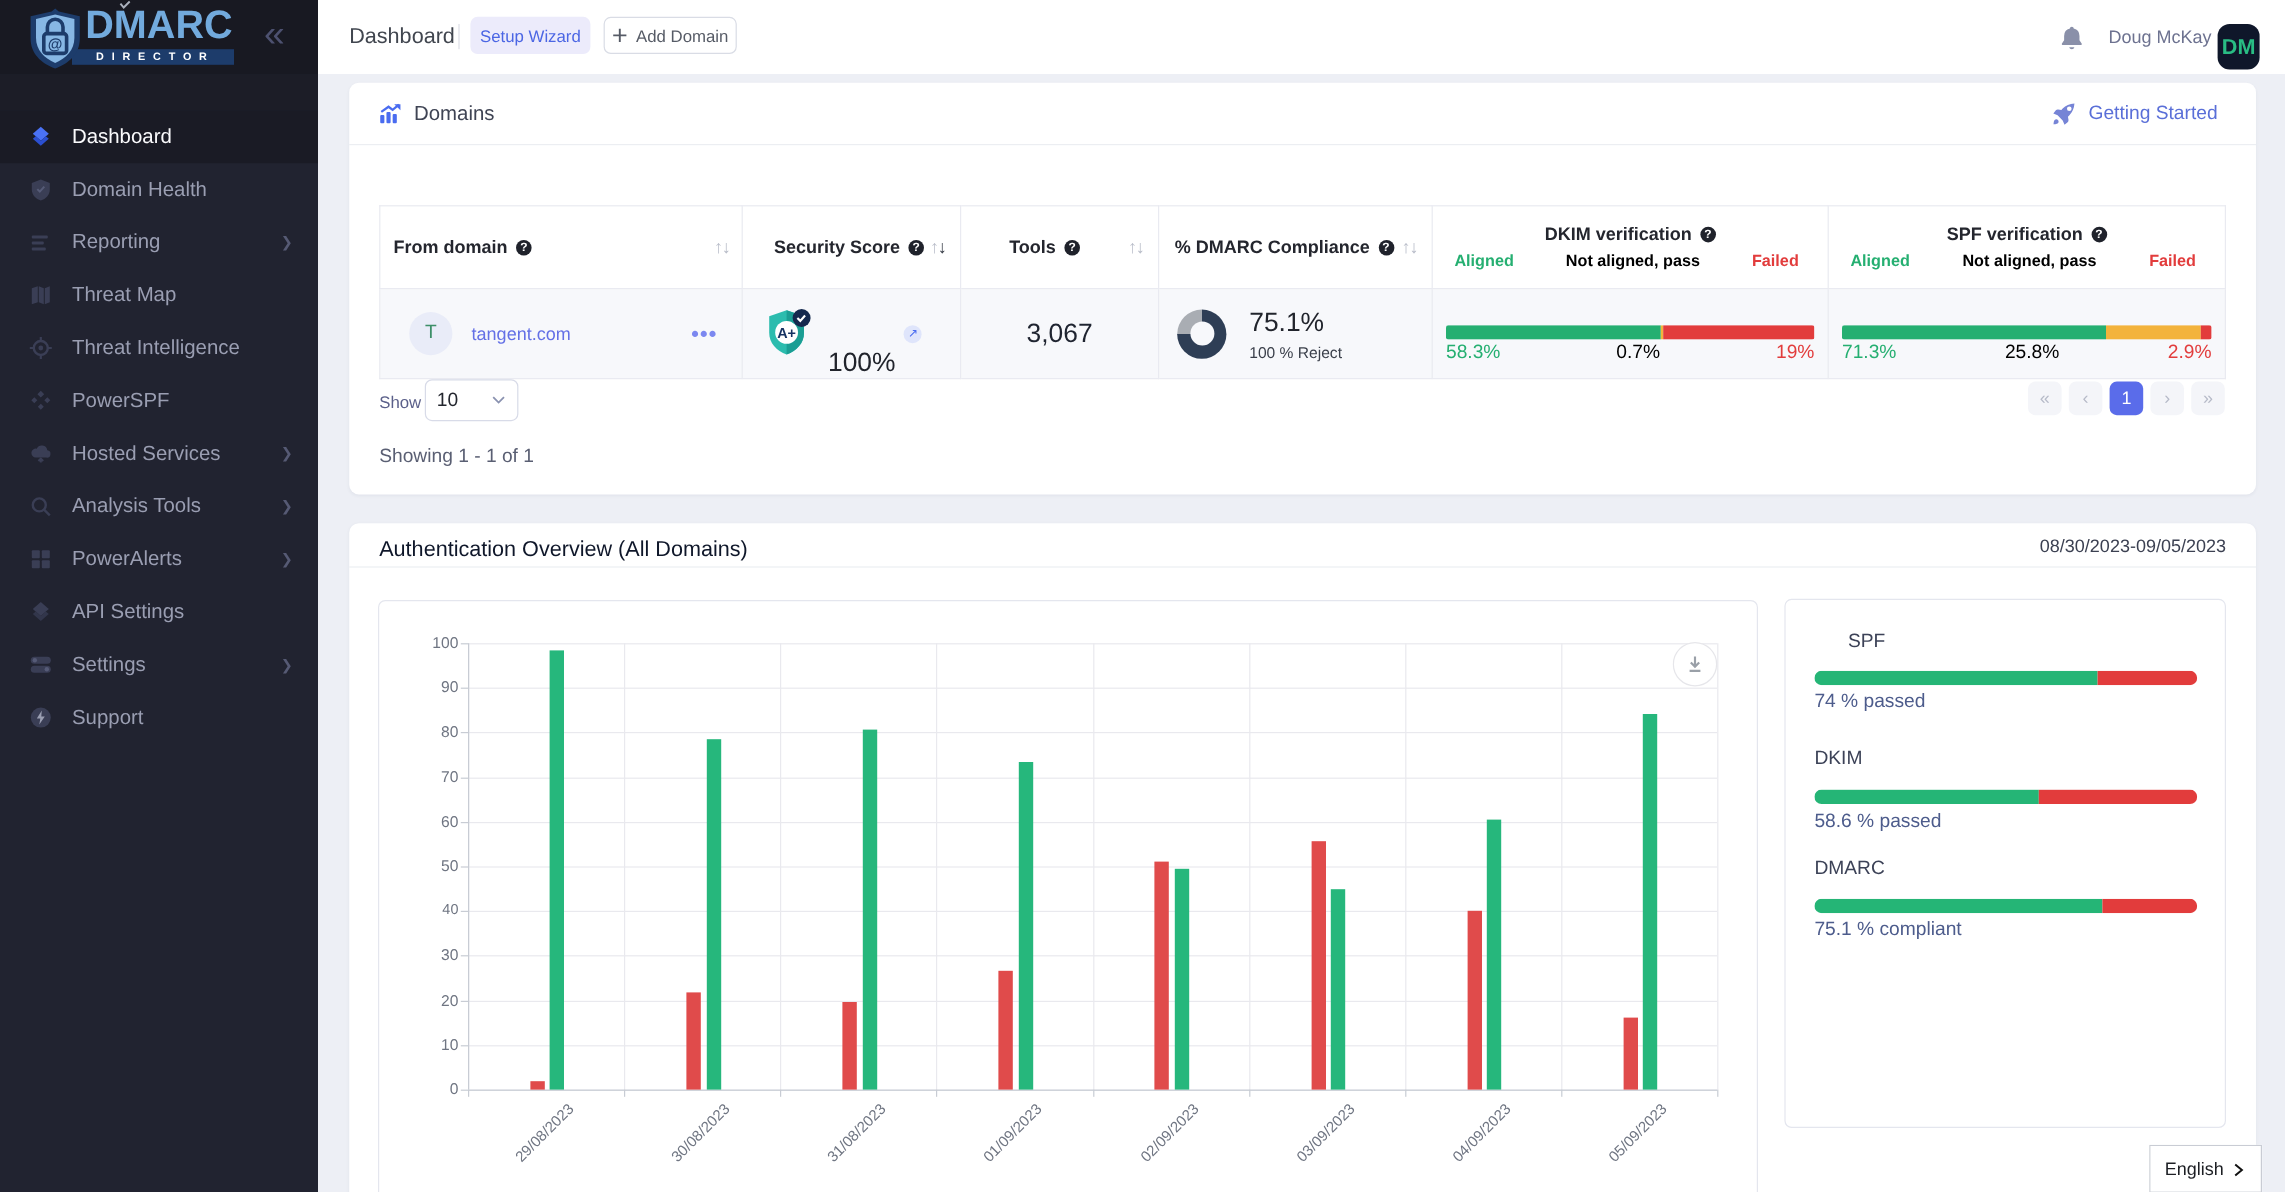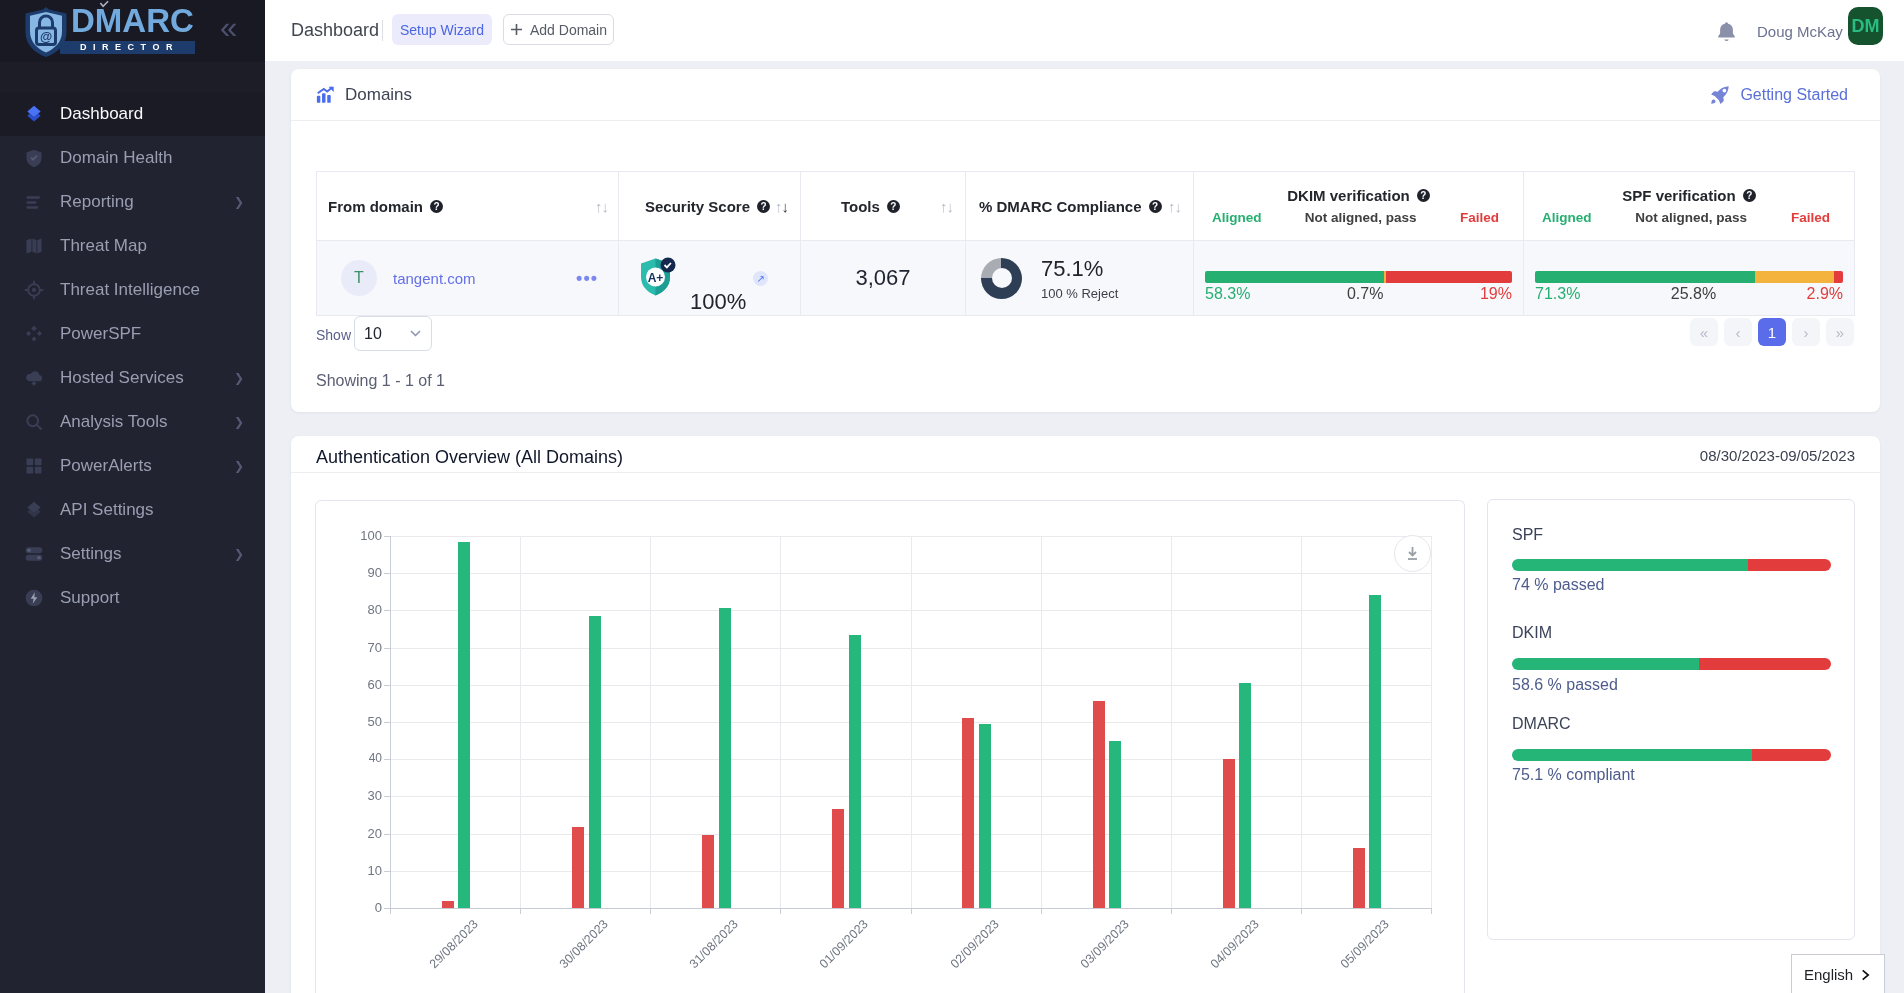--- a/index.html
+++ b/index.html
@@ -16,21 +16,21 @@
 .mitem .chev { position:absolute; right:21px; color:#565a74; font-size:12px; }
 
 #topbar { position:fixed; left:265px; top:0; width:1639px; height:61px; background:#fff; z-index:40; }
 #pagetitle { position:absolute; left:26px; top:20px; font-size:18px; color:#41464f; }
 #tdivider { position:absolute; left:117px; top:20px; width:1px; height:21px; background:#dcdee6; }
 .btn { position:absolute; top:14px; height:31px; border-radius:6px; font-size:14px; font-weight:bold; display:flex; align-items:center; justify-content:center; }
 #setupw { left:127px; width:100px; background:#ecebfb; color:#4b66e4; font-weight:normal; }
 #adddom { left:238px; width:111px; background:#fff; border:1px solid #d9dce5; color:#565b66; font-weight:normal; }
 #bell { position:absolute; left:1452px; top:21px; }
 #username { position:absolute; left:1492px; top:23px; font-size:15px; color:#6d7290; }
-#avatar { position:absolute; left:1583px; top:7px; width:35px; height:38px; border-radius:10px; background:#14532d; color:#29bd84; font-size:18px; font-weight:bold; display:flex; align-items:center; justify-content:center; }
+#avatar { position:absolute; left:1583px; top:20px; width:35px; height:38px; border-radius:10px; background:#0f172a; color:#29bd84; font-size:18px; font-weight:bold; display:flex; align-items:center; justify-content:center; }
 
 
 .card { position:absolute; background:#fff; border-radius:8px; box-shadow:0 1px 3px rgba(40,50,80,.06); }
 #card1 { left:291px; top:69px; width:1589px; height:343px; }
 #card2 { left:291px; top:436px; width:1589px; height:600px; border-bottom-left-radius:0; border-bottom-right-radius:0; }
 .cardhead { position:absolute; left:0; top:0; width:100%; border-bottom:1px solid #eceef2; }
 #card1 .cardhead { height:52px; }
 #card2 .cardhead { height:37px; }
 #domhead { position:absolute; left:25px; top:16px; display:flex; align-items:center; font-size:17px; color:#3f4454; }
 #gstart { position:absolute; right:32px; top:15px; display:flex; align-items:center; font-size:16px; color:#5a6fd8; }
@@ -41,21 +41,21 @@
 #tblwrap { position:absolute; left:25px; top:102px; width:1538px; }
 table { border-collapse:collapse; width:1538px; table-layout:fixed; }
 td,th { border:1px solid #e9eaf1; vertical-align:middle; }
 th { height:69px; background:#fff; font-size:15px; color:#24262e; font-weight:bold; }
 td { height:72px; background:#f7f8fb; }
 .hflex { display:flex; align-items:center; }
 .qm { display:inline-flex; width:13px; height:13px; border-radius:50%; background:#1f222b; color:#fff; font-size:10px; font-weight:bold; align-items:center; justify-content:center; margin-left:7px; }
 .sorts { color:#b9bdc9; font-size:15px; letter-spacing:-1px; }
 .sub { font-size:13.5px; font-weight:bold; }
 .barcell { vertical-align:top; }
-.g { color:#25af71; } .y { color:#404040; } .r { color:#e23c3c; }
+.g { color:#25af71; } .y { color:#000000; } .r { color:#e23c3c; }
 
 
 #chartbox { position:absolute; left:24px; top:64px; width:1150px; height:536px; border:1px solid #e4e6ee; border-radius:6px; border-bottom:none; }
 #rightbox { position:absolute; left:1196px; top:63px; width:368px; height:441px; border:1px solid #e4e6ee; border-radius:6px; }
 .gl { position:absolute; background:#e9e9ee; }
 .bar { position:absolute; }
 .pbar { position:absolute; left:24px; width:319px; height:12px; border-radius:6px; overflow:hidden; display:flex; }
 .pbl { position:absolute; left:24px; font-size:16px; color:#3c4257; }
 .pbt { position:absolute; left:24px; font-size:16px; color:#4d5c8c; }
 
@@ -446,21 +446,21 @@
         <div style="position:absolute;left:985.9px;top:416px;width:80px;text-align:right;font-size:12.5px;color:#6f7582;transform:rotate(-45deg);transform-origin:right top;">05/09/2023</div>
       </div>
     <div style="position:absolute;right:33px;top:34px;width:37px;height:37px;border-radius:50%;background:#fff;border:1px solid #e6e6ea;display:flex;align-items:center;justify-content:center;">
       <svg width="15" height="15" viewBox="0 0 15 15">
           <path d="M7.5 1 v8 M4 6 l3.5 3.5 L11 6" stroke="#9aa0a8" stroke-width="1.8" fill="none"></path>
           <path d="M3 13 h9" stroke="#9aa0a8" stroke-width="1.8"></path>
         </svg>
     </div>
   </div>
   <div id="rightbox">
-    <div class="pbl" style="top:26px;">SPF</div>
+    <div class="pbl" style="top:26px;margin-left:28px;">SPF</div>
     <div class="pbar" style="top:59px;">
         <div style="width:74%;background:#25b576;"></div>
         <div style="flex:1;background:#e23c3c;"></div>
       </div>
     <div class="pbt" style="top:76px;">74 % passed</div>
     <div class="pbl" style="top:124px;">DKIM</div>
     <div class="pbar" style="top:158px;">
         <div style="width:58.6%;background:#25b576;"></div>
         <div style="flex:1;background:#e23c3c;"></div>
       </div>

